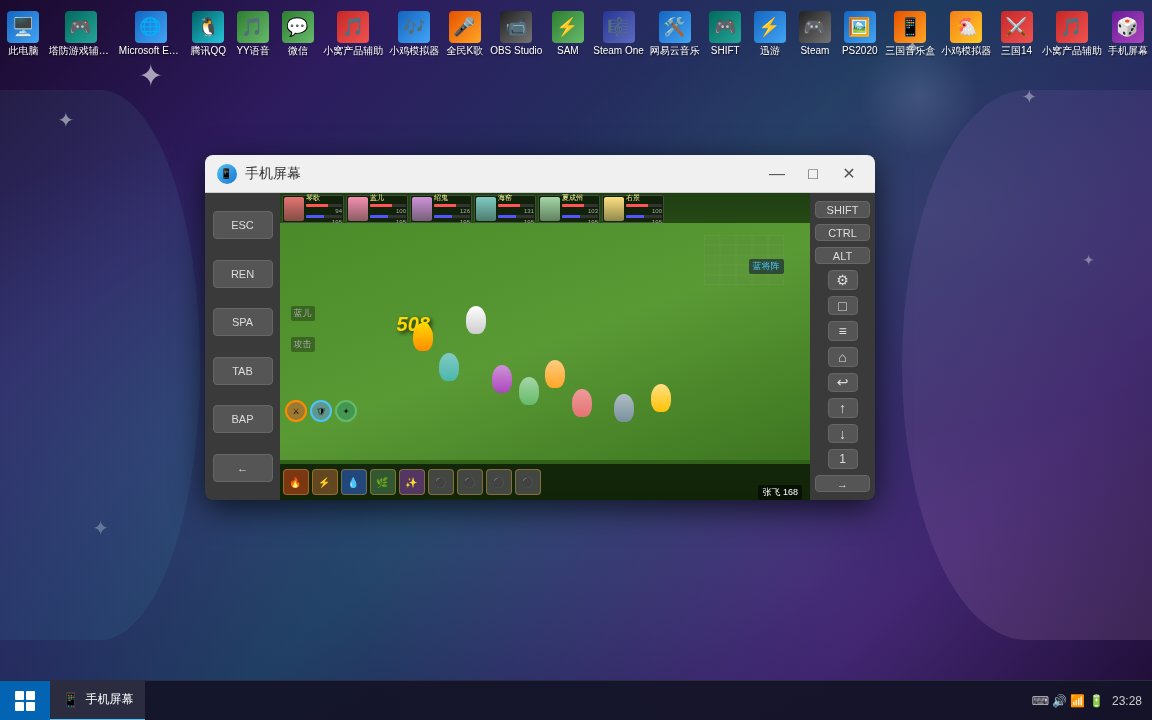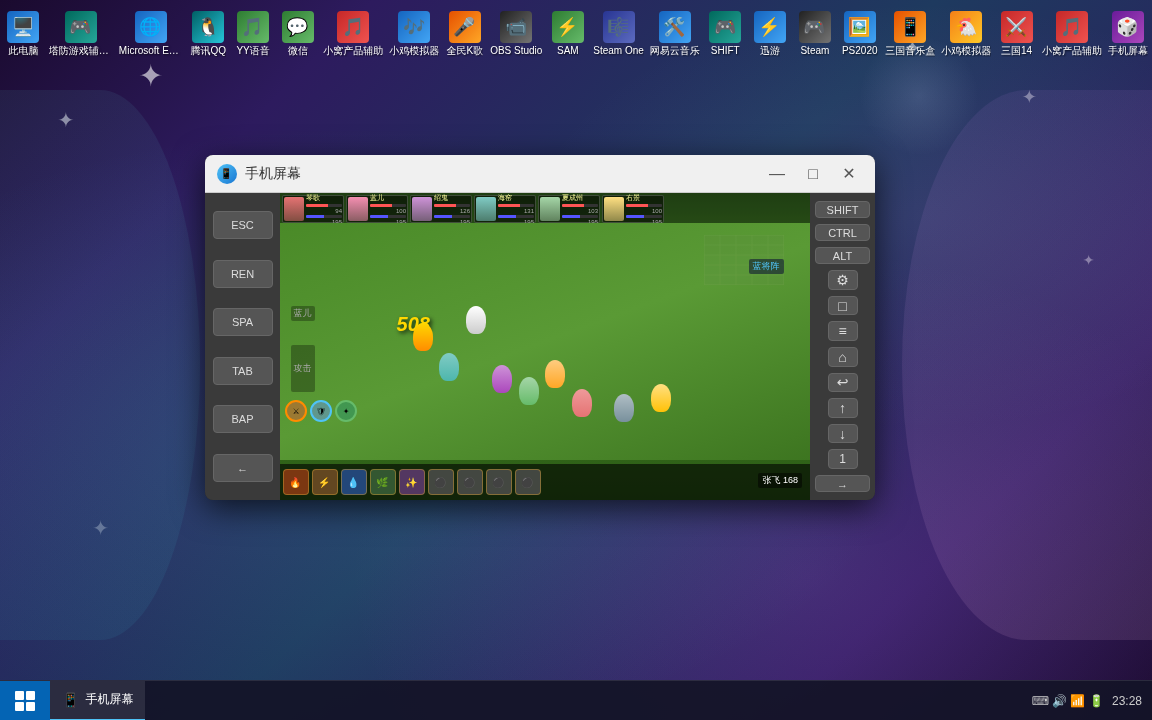--- a/index.html
+++ b/index.html
@@ -350,21 +350,21 @@
       display: flex;
       align-items: center;
       justify-content: center;
       font-size: 10px;
       cursor: pointer;
     }
 
     .hp-bar-bottom {
       position: absolute;
       right: 8px;
-      bottom: 12px;
+      bottom: 0;
       font-size: 9px;
       color: white;
       background: rgba(0,0,0,0.5);
       padding: 1px 4px;
       border-radius: 2px;
     }
 
     
     #right-panel {
       width: 65px;
@@ -461,23 +461,22 @@
       border-radius: 2px;
     }
 
     .attack-label {
       position: absolute;
       top: 48%;
       left: 2%;
       font-size: 9px;
       color: #aaa;
       background: rgba(0,0,0,0.3);
-      padding: 17px 3px;
+      padding: 1px 3px;
       border-radius: 2px;
-      margin-top: 8px;
     }
 
     
     .blue-text {
       position: absolute;
       top: 15%;
       right: 5%;
       font-size: 9px;
       color: #4fc3f7;
       background: rgba(0,0,50,0.5);

